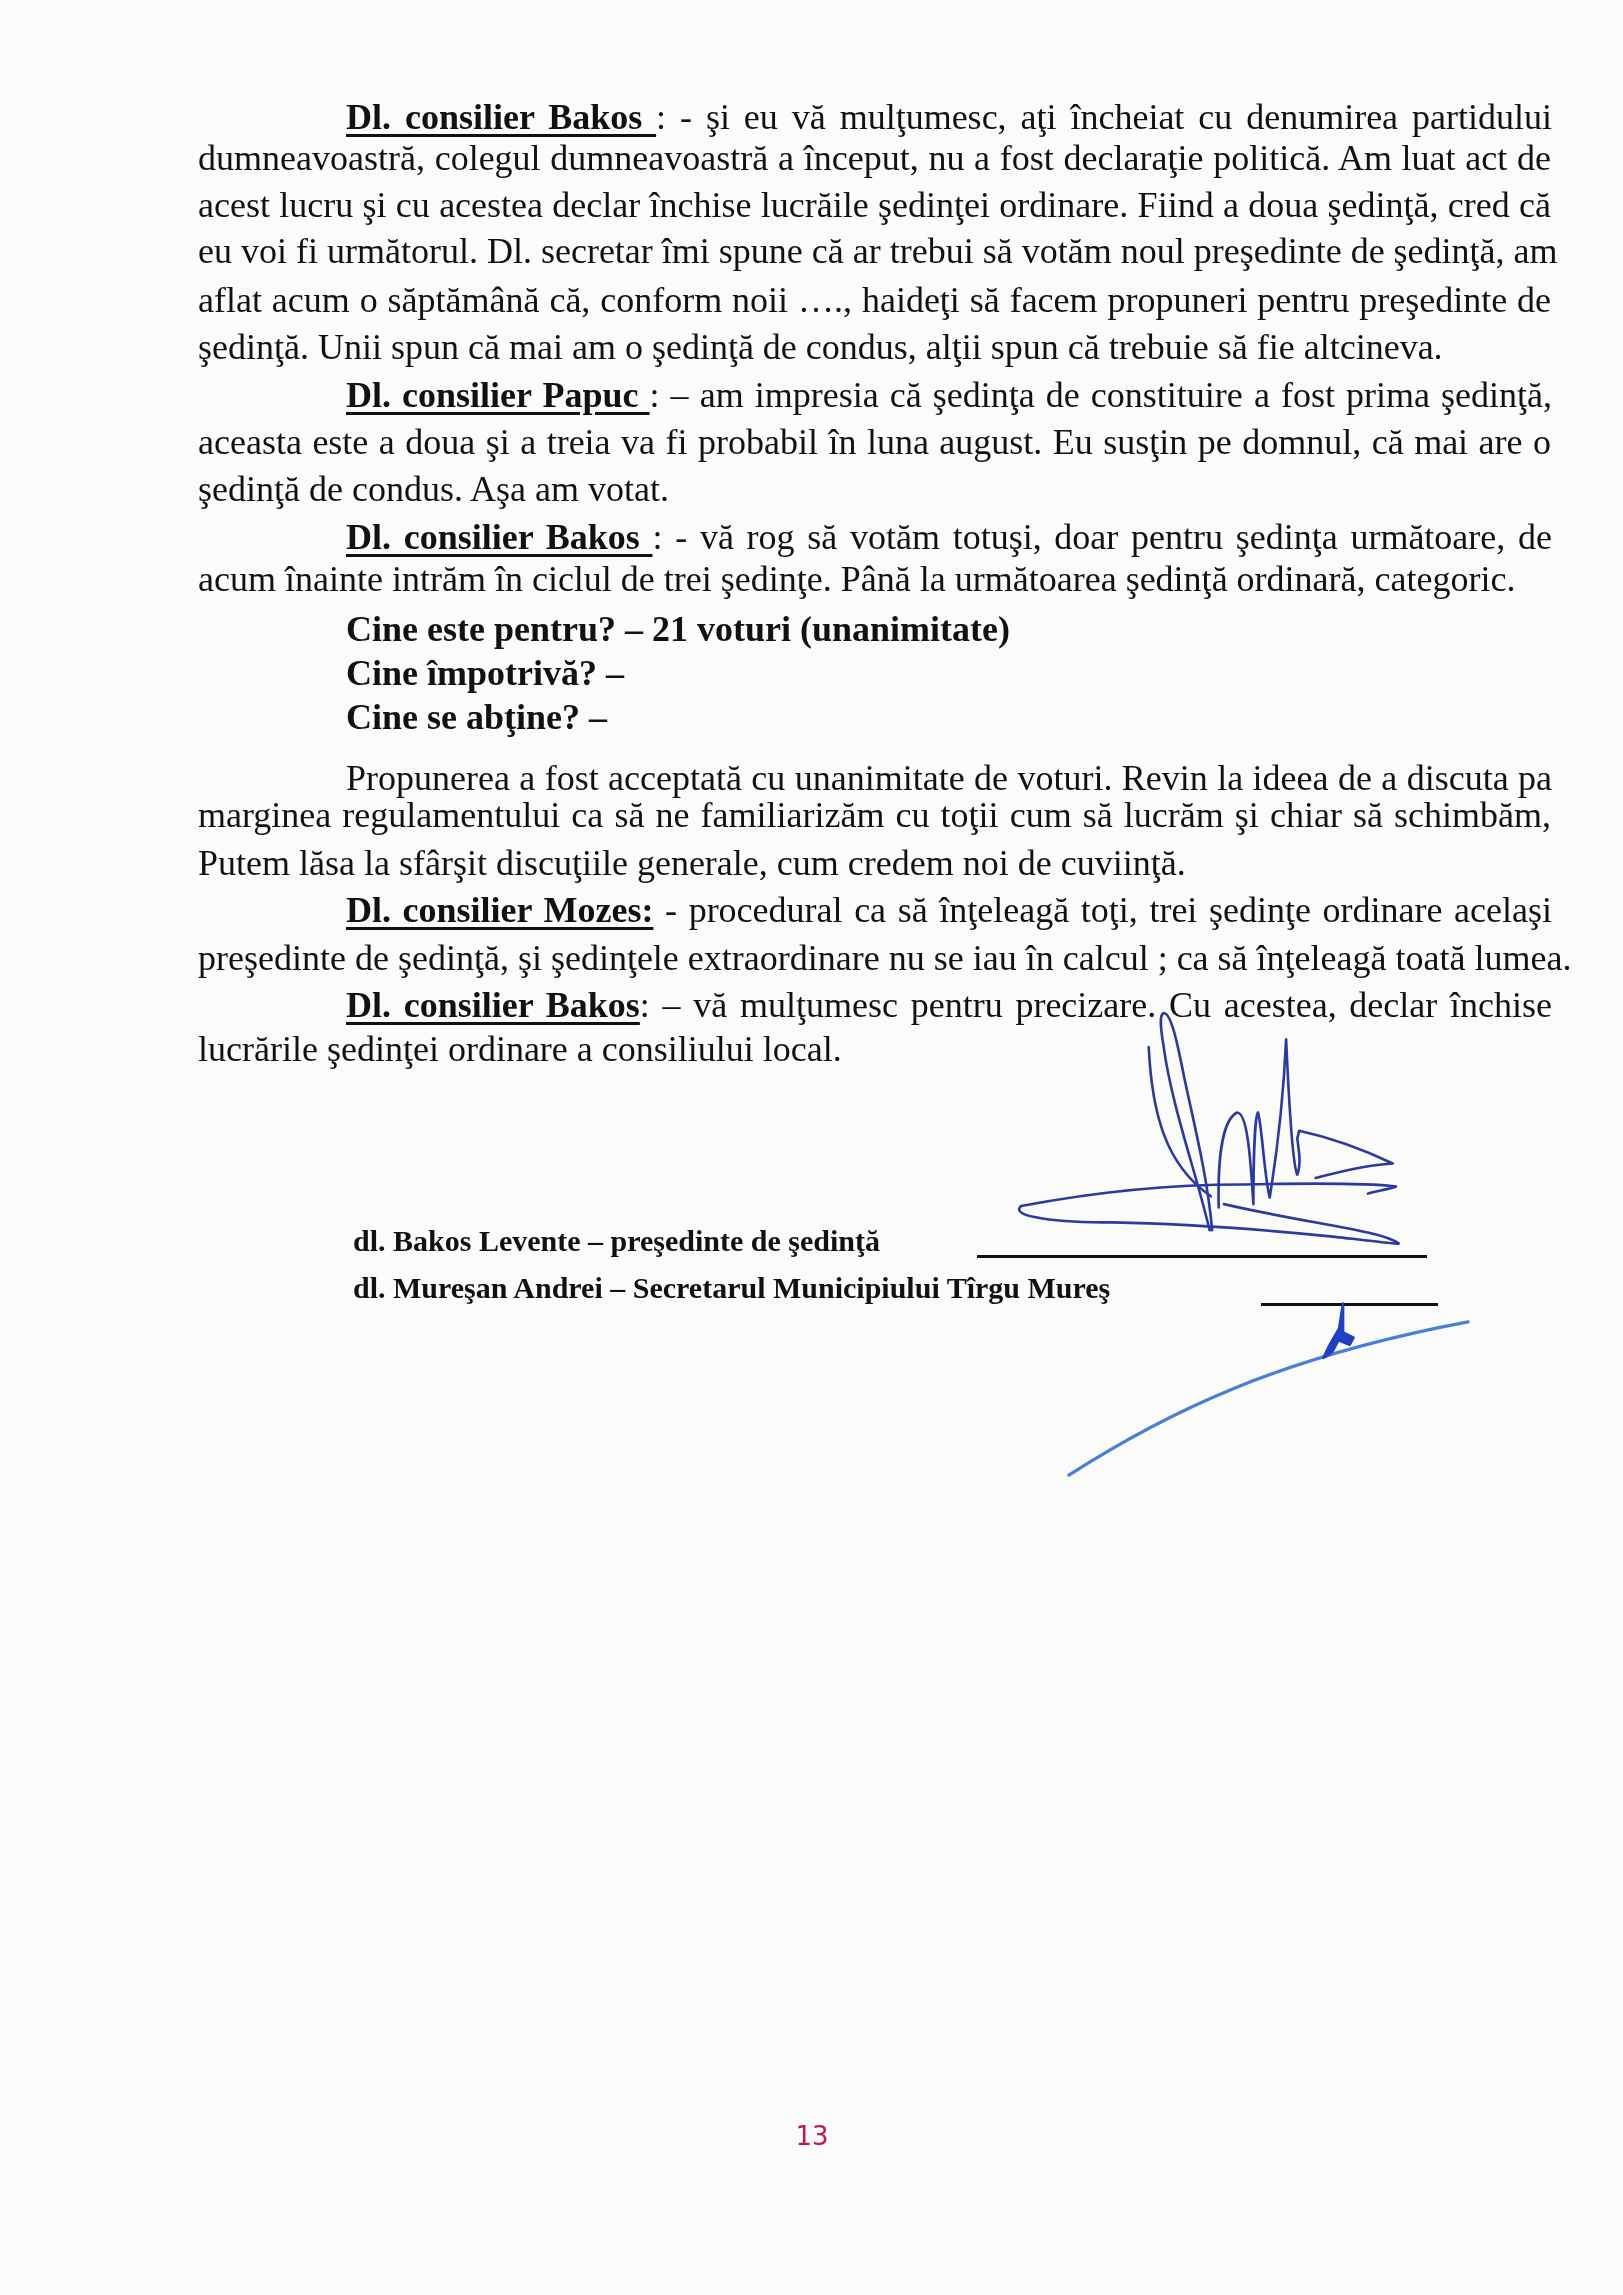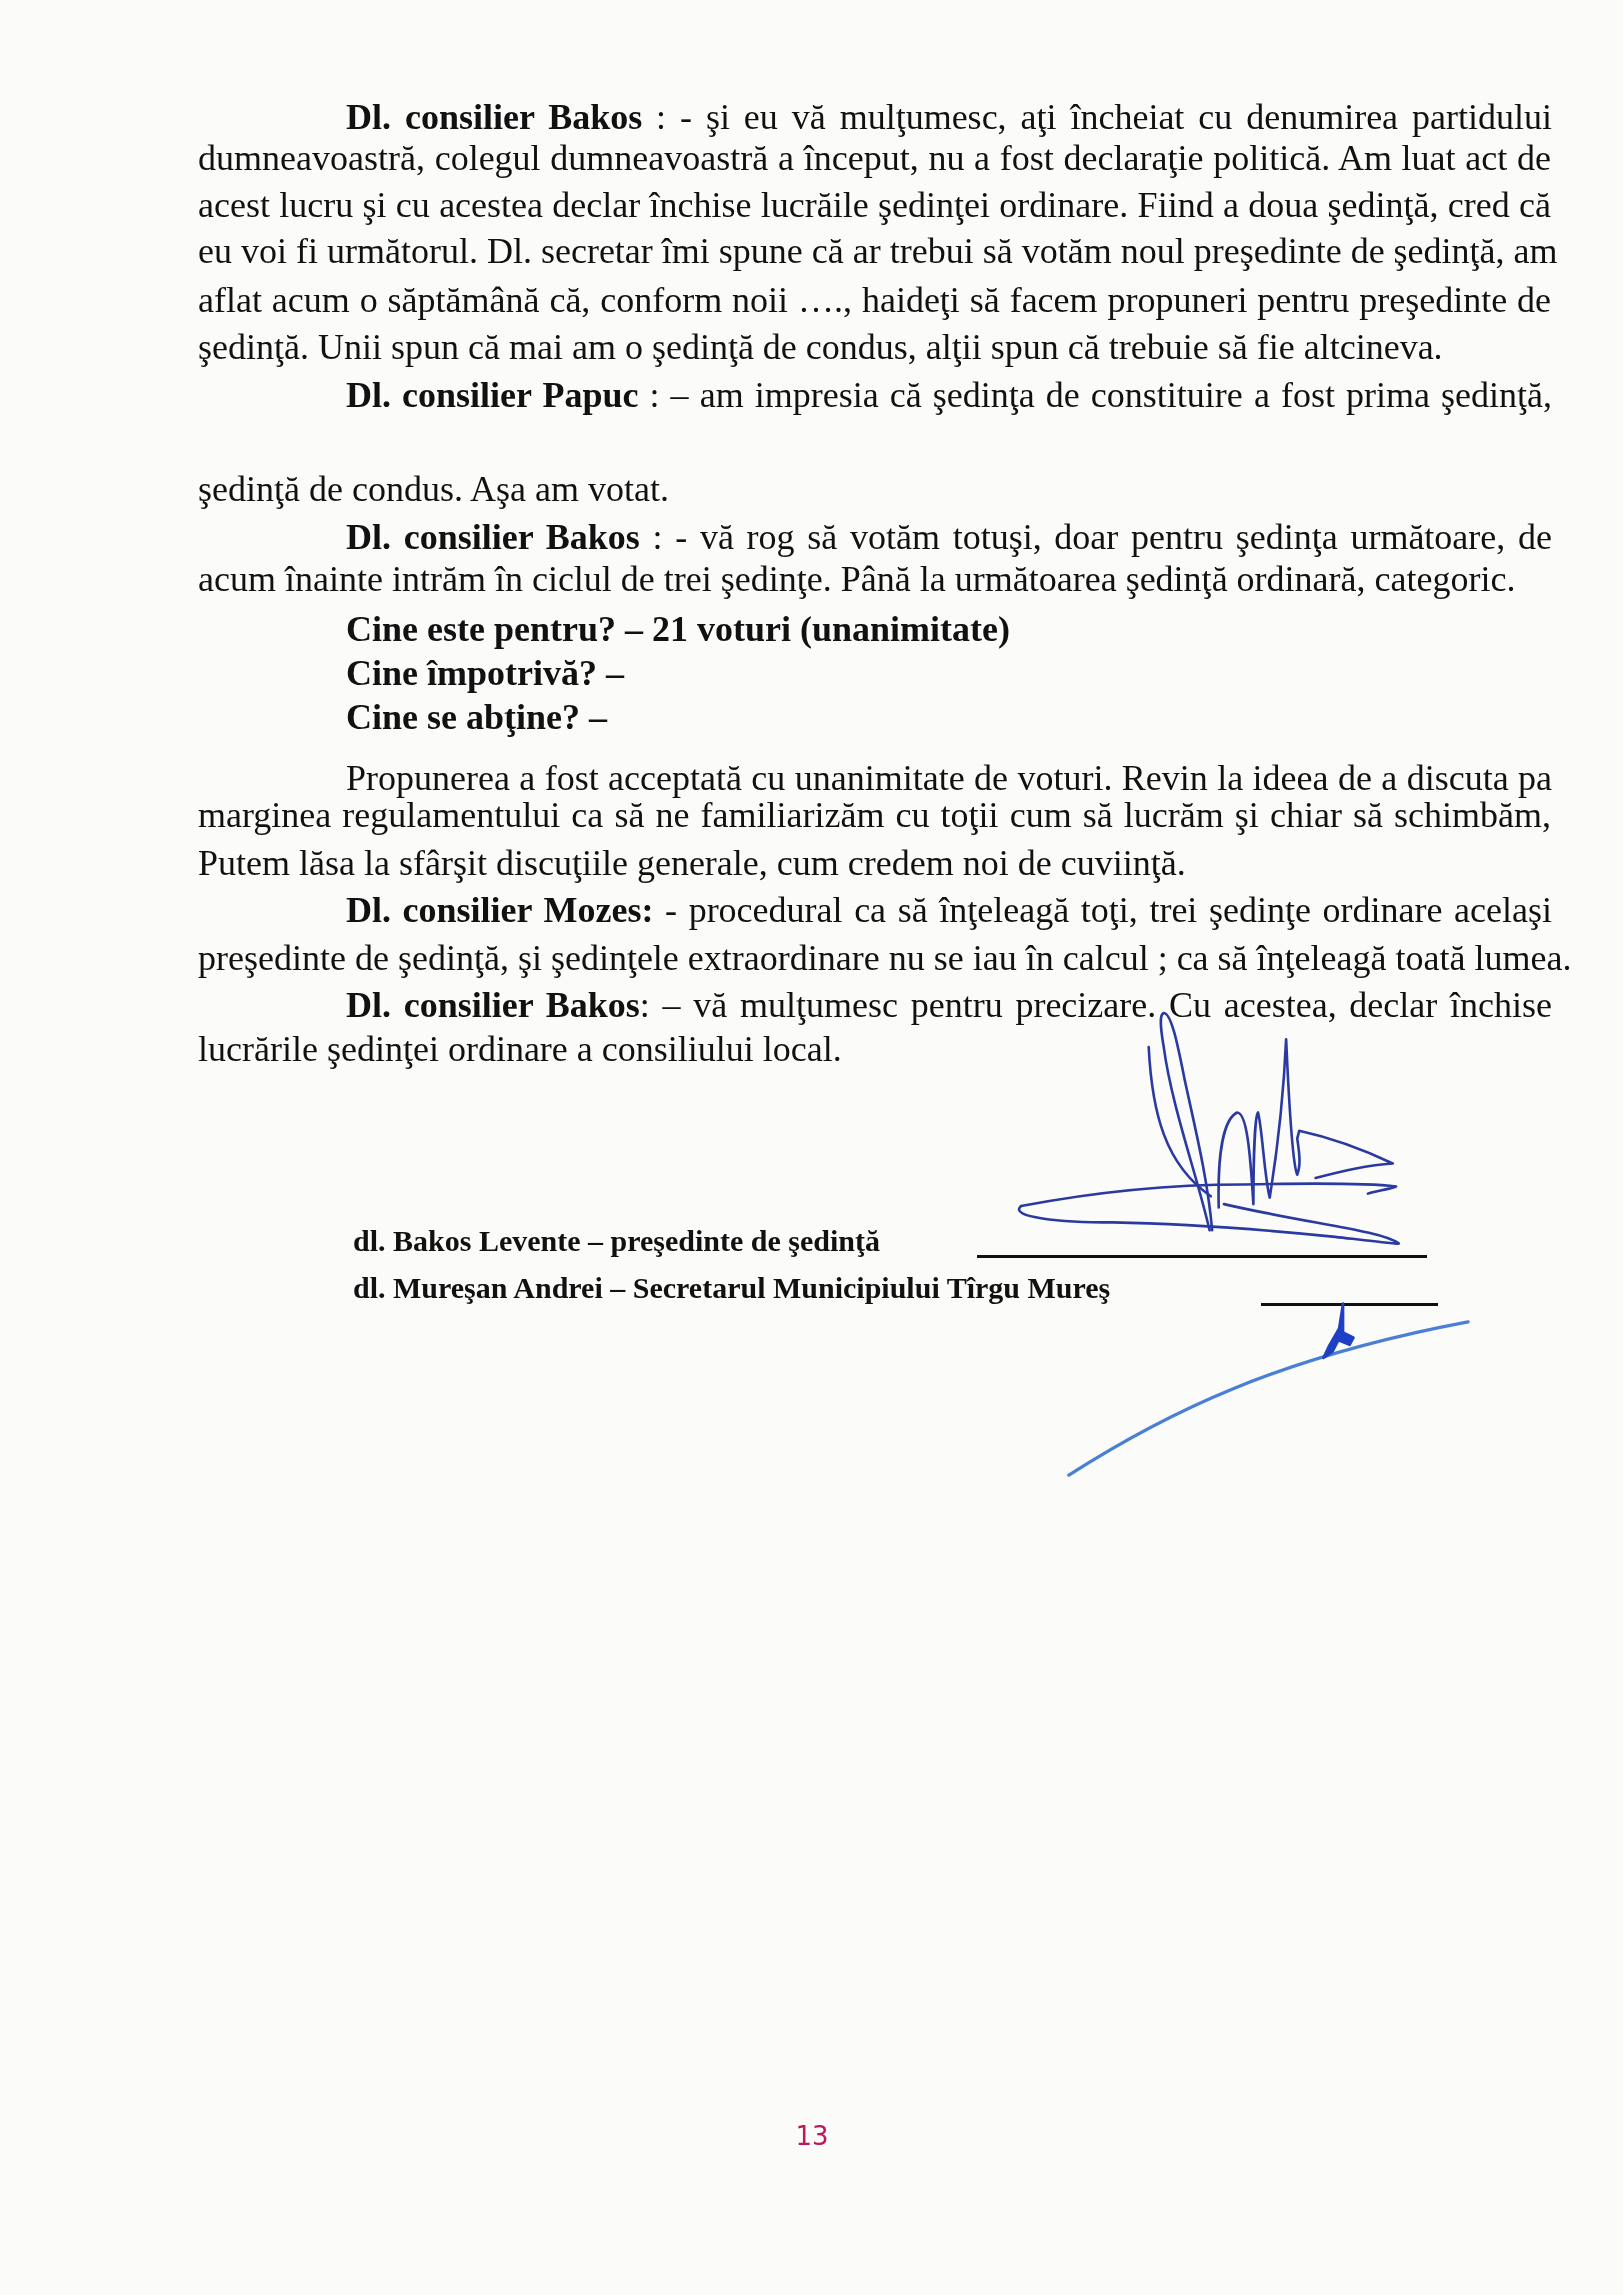--- a/index.html
+++ b/index.html
@@ -20,20 +20,21 @@
       line-height: 46px;
       font-size: 36px;
       white-space: nowrap;
       text-align: justify;
       text-align-last: justify;
     }
     .line.indent { left: 346px; width: 1206px; }
     .line.last { text-align-last: left; }
     .speaker {
       font-weight: bold;
+      text-decoration: underline;
       text-decoration-thickness: 3.3px;
       text-underline-offset: 5.2px;
       margin-top: 32px;
     }
     .vote-line { text-align-last: left; font-weight: bold; }
     .sig-row {
       position: absolute;
       left: 353px;
       height: 39px;
       line-height: 39px;
@@ -63,20 +64,21 @@
 <div class="page">
 
   <div class="line indent" style="top:94px"><span class="speaker">Dl. consilier Bakos </span><span>: - şi eu vă mulţumesc, aţi încheiat cu denumirea partidului</span></div>
   <div class="line" style="top:135px">dumneavoastră, colegul dumneavoastră a început, nu a fost declaraţie politică. Am luat act de</div>
   <div class="line" style="top:182px">acest lucru şi cu acestea declar închise lucrăile şedinţei ordinare. Fiind a  doua şedinţă, cred că</div>
   <div class="line" style="top:228px">eu voi fi următorul. Dl. secretar îmi spune că ar trebui să votăm noul preşedinte de şedinţă, am</div>
   <div class="line" style="top:277px">aflat acum o săptămână că, conform noii …., haideţi să facem propuneri pentru preşedinte de</div>
   <div class="line last" style="top:324px">şedinţă. Unii spun că mai am o şedinţă de condus, alţii spun că trebuie să fie altcineva.</div>
 
   <div class="line indent" style="top:372px"><span class="speaker">Dl. consilier Papuc </span><span>: – am  impresia că şedinţa de constituire a fost prima şedinţă,</span></div>
+  <div class="line" style="top:419px">aceasta este a doua şi a treia va fi probabil în luna august.  Eu susţin pe domnul, că mai are o</div>
   <div class="line last" style="top:466px">şedinţă de condus. Aşa am votat.</div>
 
   <div class="line indent" style="top:514px"><span class="speaker">Dl. consilier Bakos </span><span>: - vă rog să votăm totuşi, doar pentru şedinţa următoare, de</span></div>
   <div class="line last" style="top:556px">acum înainte intrăm în ciclul de trei şedinţe. Până la următoarea şedinţă ordinară, categoric.</div>
 
   <div class="line indent vote-line" style="top:606px">Cine este pentru? – 21 voturi (unanimitate)</div>
   <div class="line indent vote-line" style="top:650px">Cine împotrivă? –</div>
   <div class="line indent vote-line" style="top:694px">Cine se abţine? –</div>
 
   <div class="line indent" style="top:755px">Propunerea a fost acceptată cu unanimitate de voturi. Revin la ideea de a discuta pa</div>

